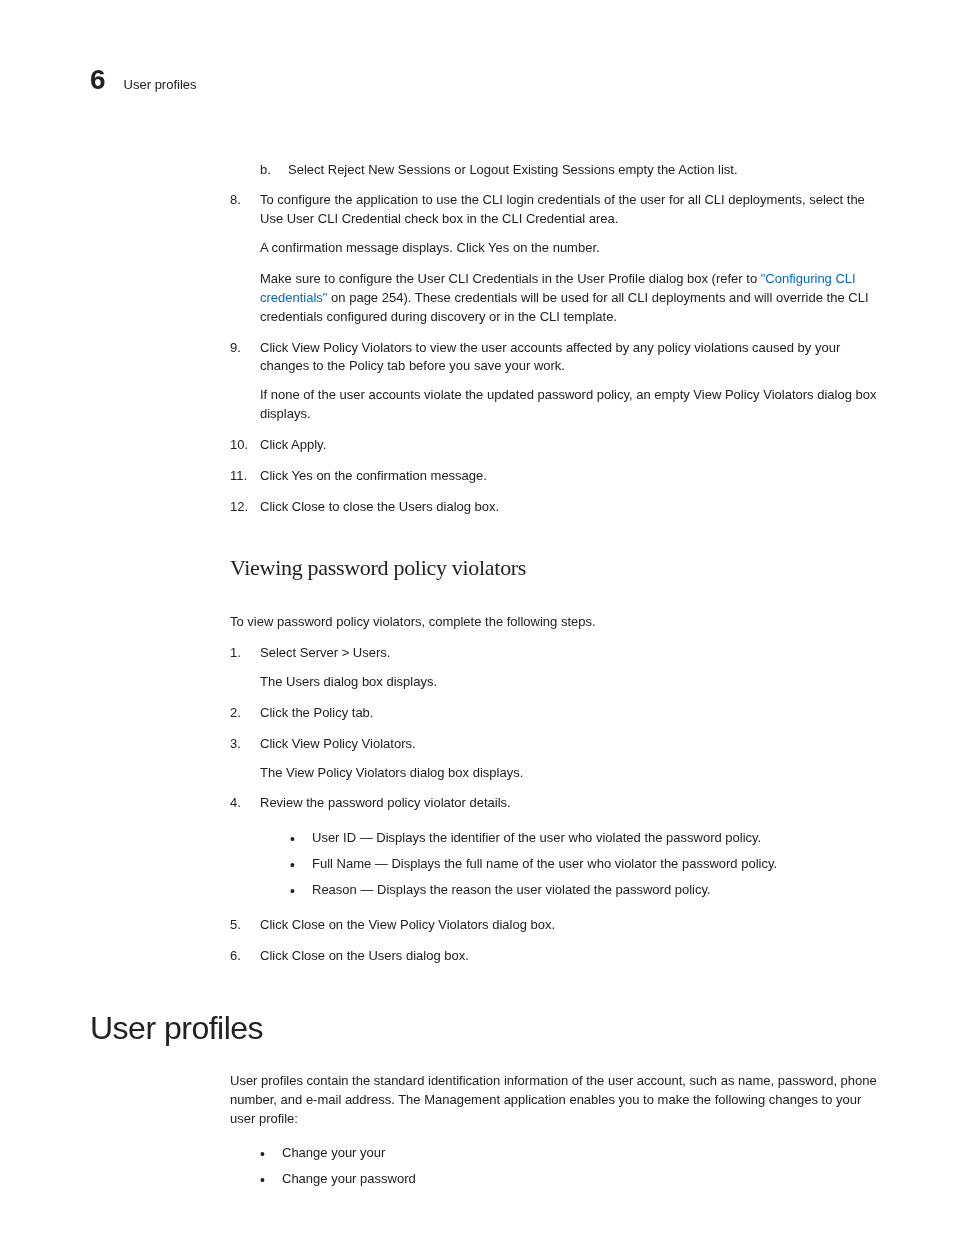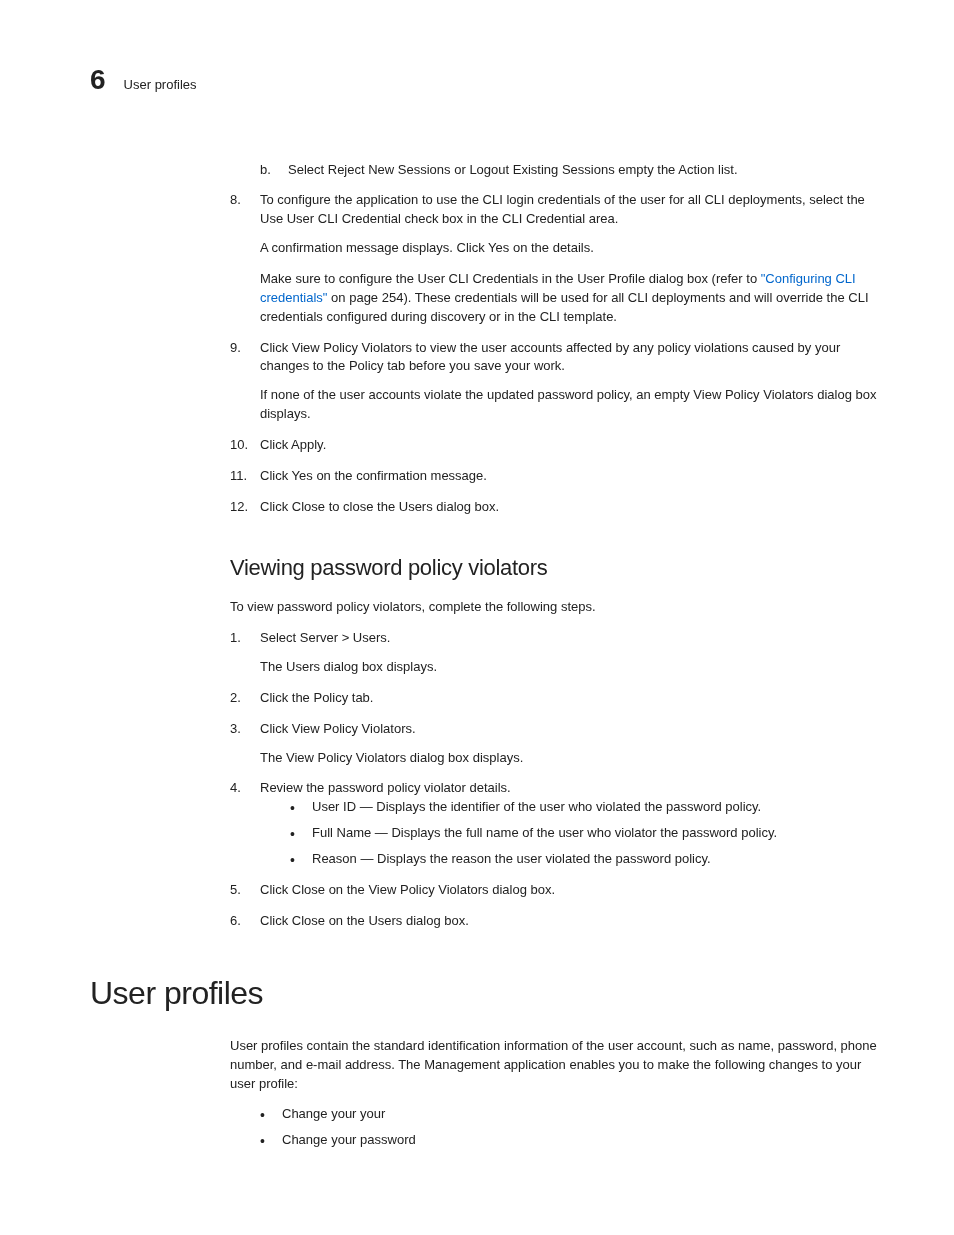--- a/index.html
+++ b/index.html
@@ -57,37 +57,37 @@
     position: absolute;
     left: 0;
     top: 0;
   }
   .para {
     margin: 10px 0 12px 0;
   }
   .bold { font-weight: normal; }
   .link { color: #0066cc; }
   h2.section {
-    font-family: Liberation Sans, sans-serif;
+    font-family: Liberation Serif, serif;
     font-size: 22px;
     font-weight: normal;
-    margin: 36px 0 14px 0;
+    margin: 36px 0 29px 0;
     letter-spacing: -0.3px;
   }
   h1.main {
     font-family: Arial, sans-serif;
     font-size: 32px;
     font-weight: normal;
     margin: 40px 0 20px -140px;
     letter-spacing: -0.5px;
   }
   ul.bullets {
     list-style: none;
     padding-left: 30px;
-    margin: 0 0;
+    margin: 16px 0;
   }
   ul.bullets > li {
     position: relative;
     padding-left: 22px;
     margin-bottom: 7px;
   }
   ul.bullets > li::before {
     content: "•";
     position: absolute;
     left: 0;
@@ -109,21 +109,21 @@
       <span class="let">b.</span>
       <span>Select </span><span class="bold">Reject New Sessions</span><span> or </span><span class="bold">Logout Existing Sessions</span><span> empty the </span><span class="bold">Action</span><span> list.</span>
     </li>
   </ol>
 
   <ol class="numbered">
     <li>
       <span class="num">8.</span>
       <span>To configure the application to use the CLI login credentials of the user for all CLI deployments, select the </span><span class="bold">Use User CLI Credential</span><span> check box in the </span><span class="bold">CLI Credential</span><span> area.</span>
       <div class="para">
-        <span>A confirmation message displays. Click </span><span class="bold">Yes</span><span> on the details.</span>
+        <span>A confirmation message displays. Click </span><span class="bold">Yes</span><span> on the number.</span>
       </div>
       <div class="para">
         <span>Make sure to configure the User CLI Credentials in the User Profile dialog box (refer to </span><span class="link">"Configuring CLI credentials"</span><span> on page 254). These credentials will be used for all CLI deployments and will override the CLI credentials configured during discovery or in the CLI template.</span>
       </div>
     </li>
 
     <li>
       <span class="num">9.</span>
       <span>Click </span><span class="bold">View Policy Violators</span><span> to view the user accounts affected by any policy violations caused by your changes to the </span><span class="bold">Policy</span><span> tab before you save your work.</span>
       <div class="para">

